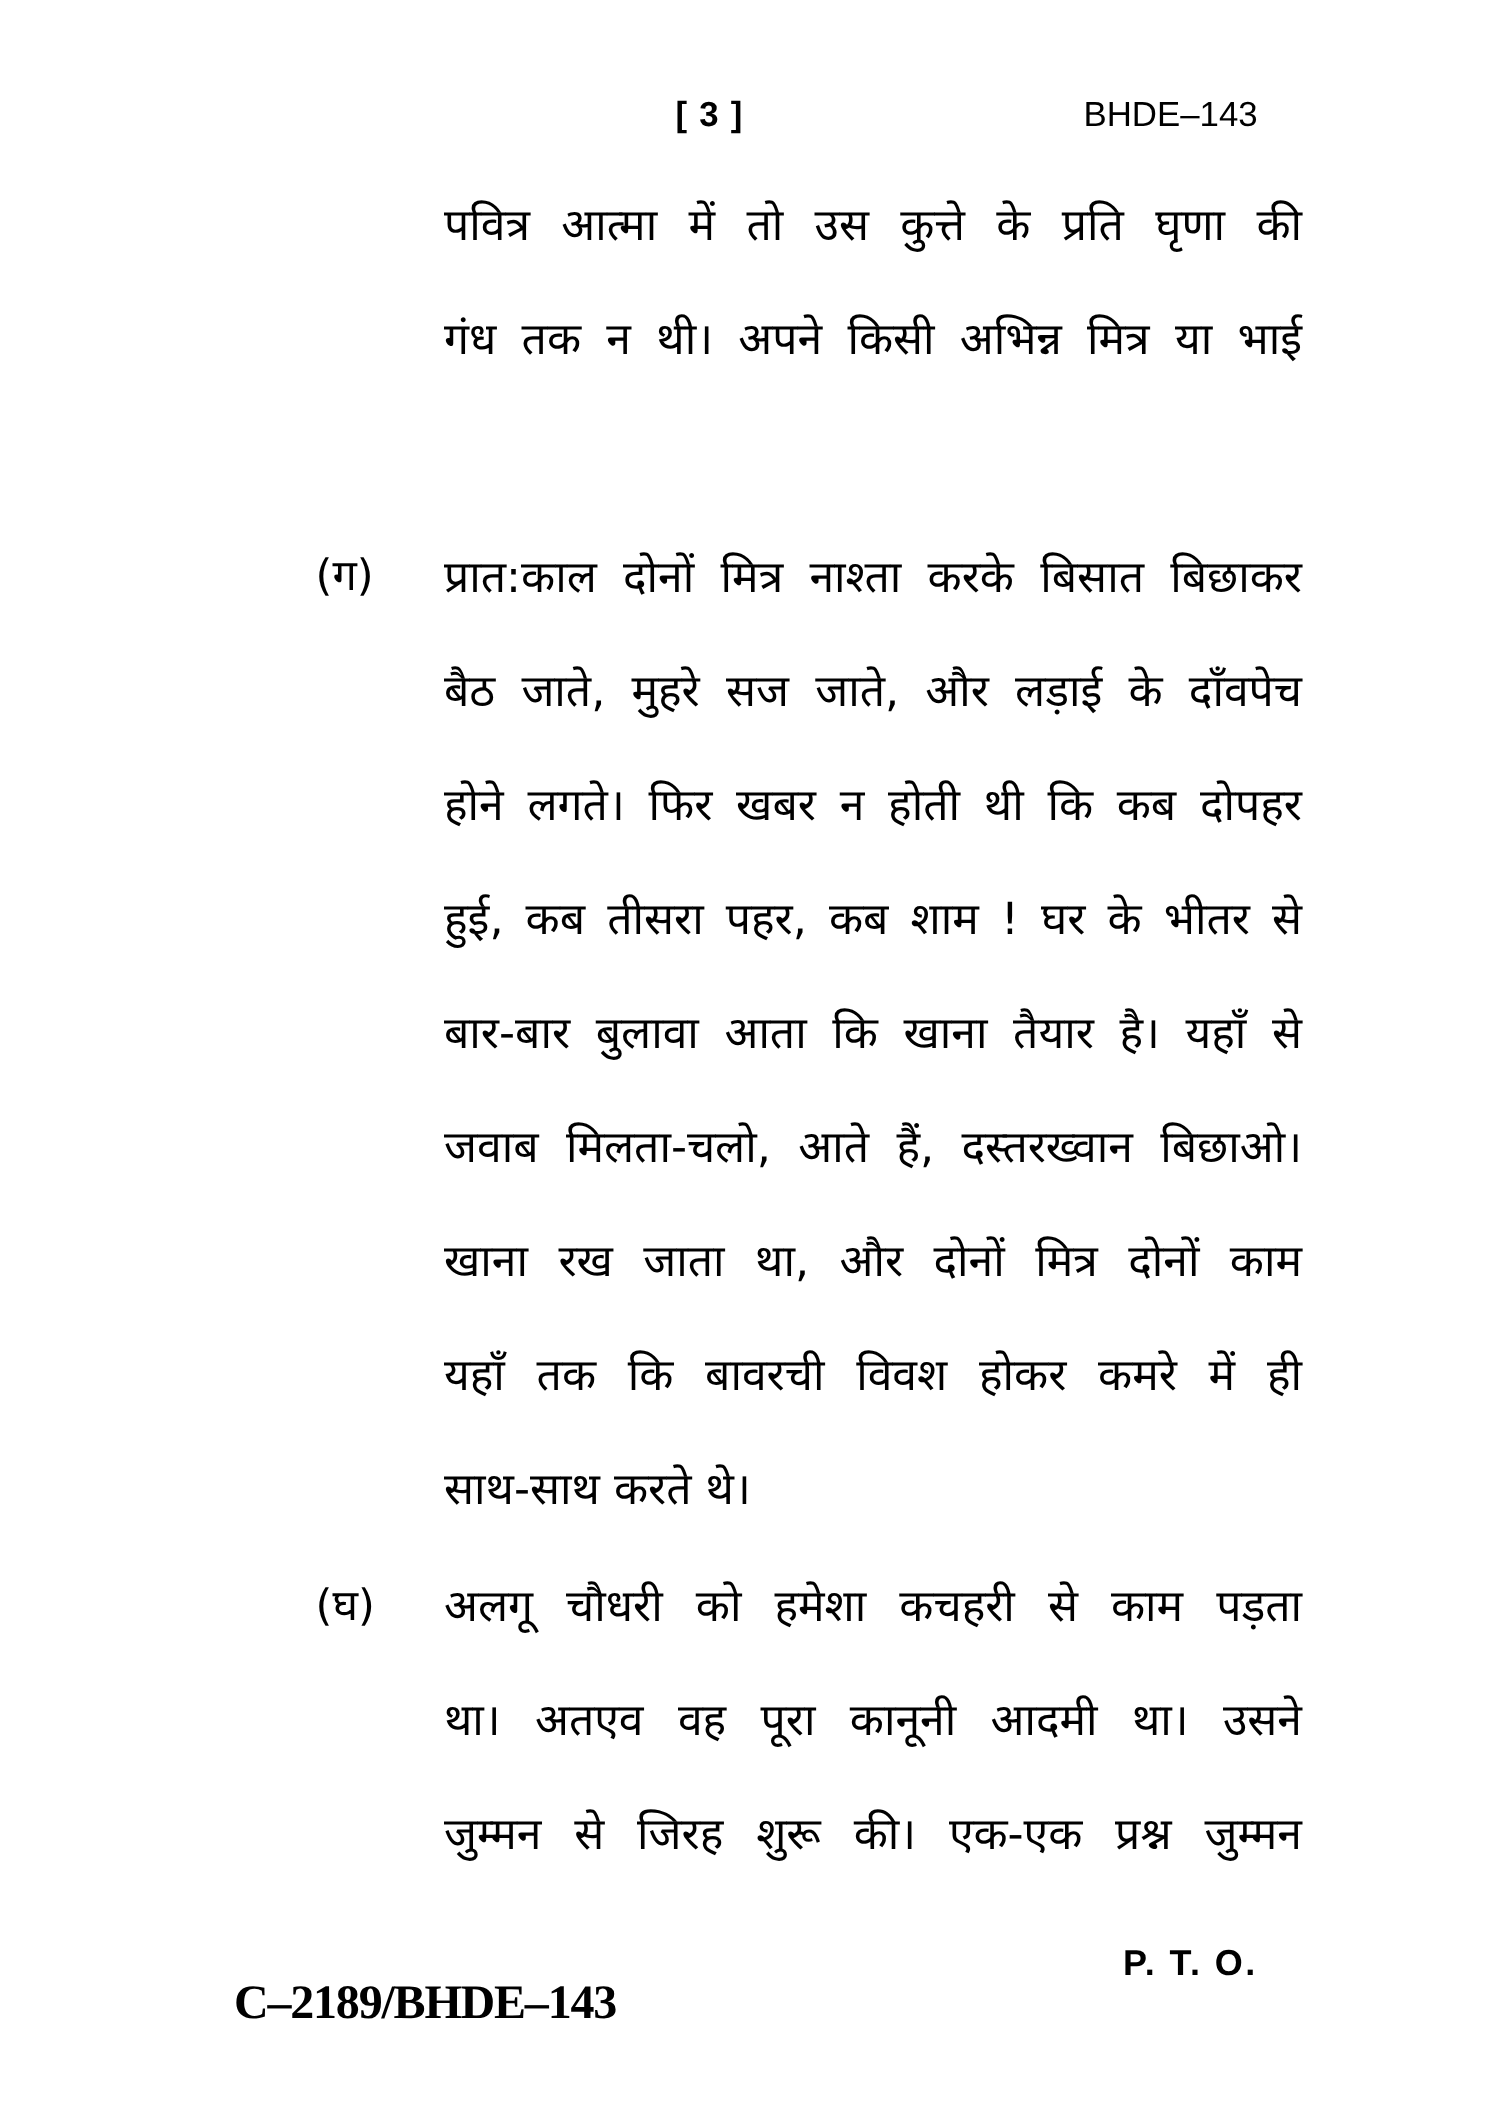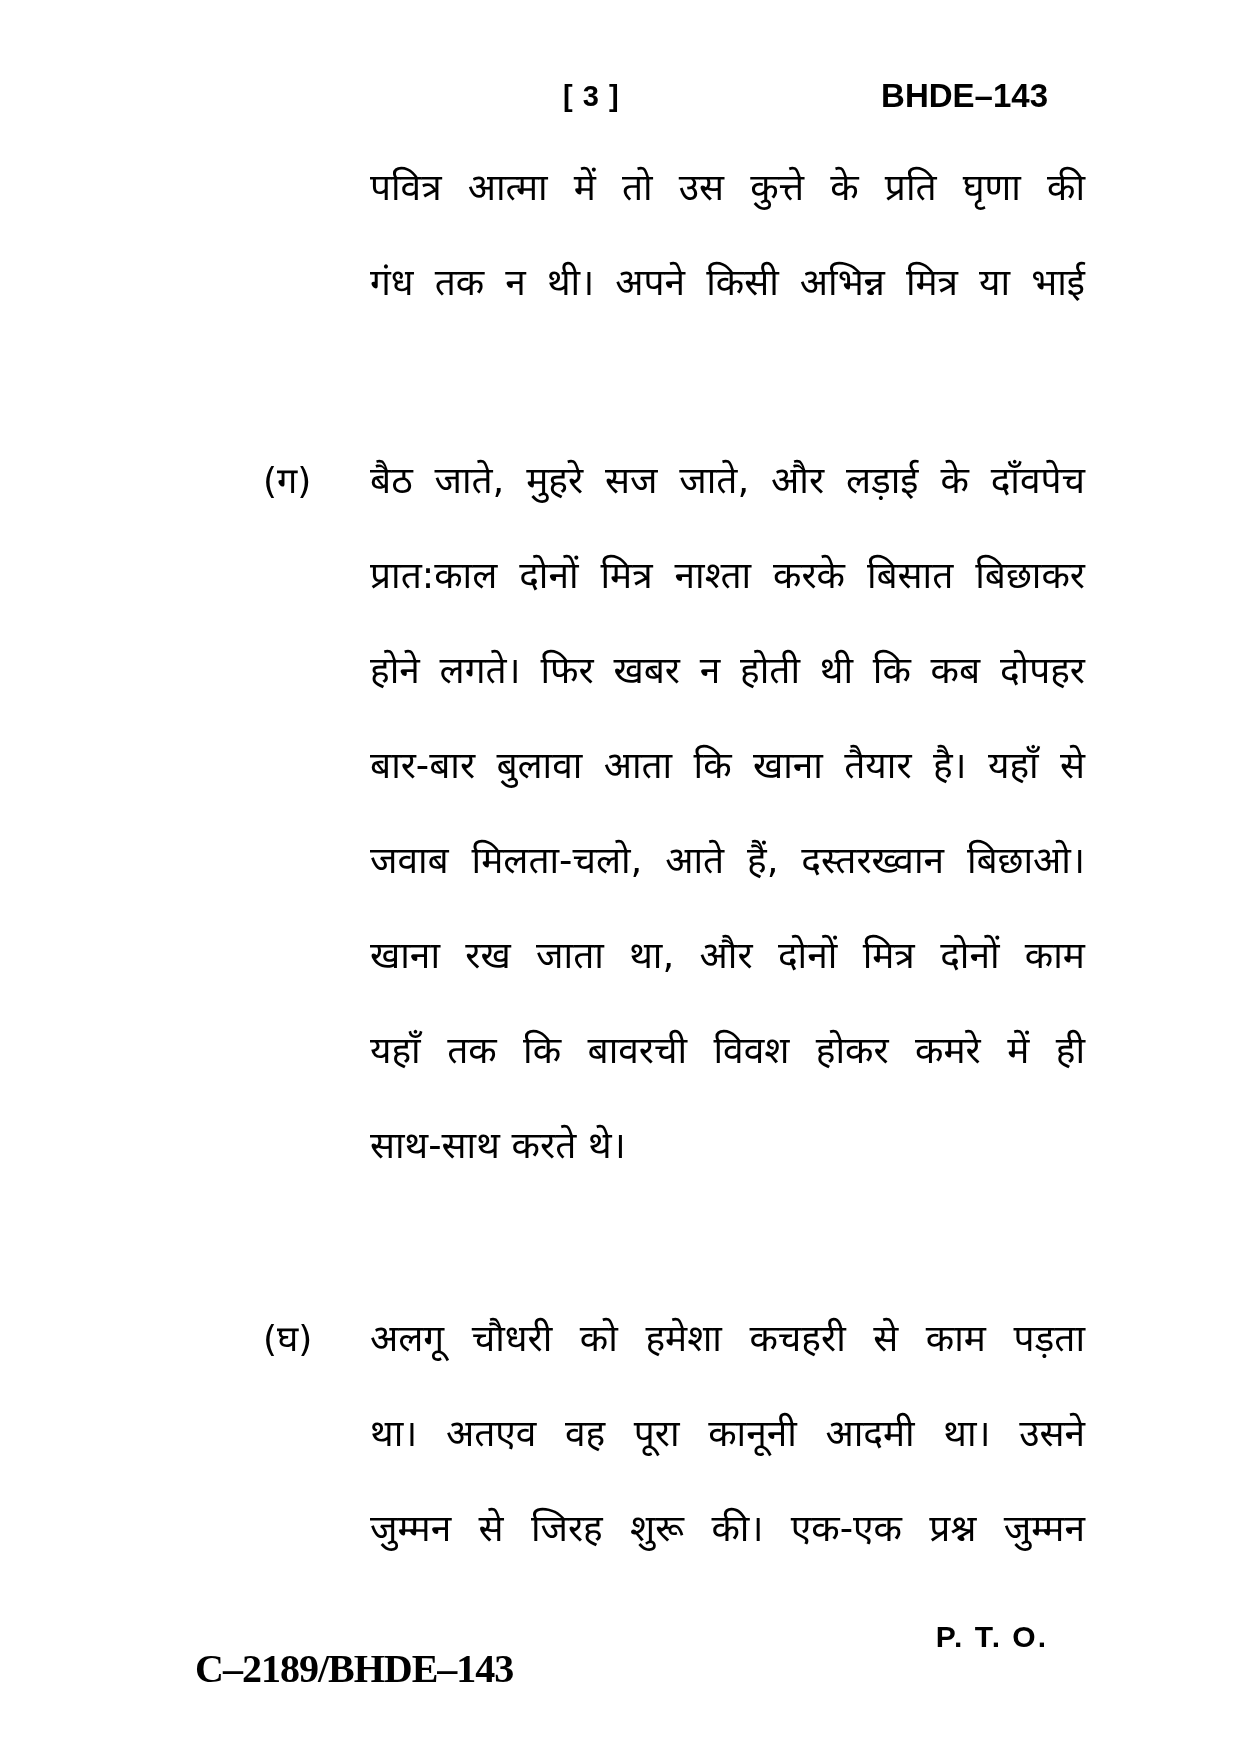--- a/index.html
+++ b/index.html
@@ -28,22 +28,22 @@
     font-size: 29px;
     line-height: 32px;
     letter-spacing: 1px;
     white-space: nowrap;
   }
   .hdr-code {
     position: absolute;
     top: 80px;
     right: 193px;
     font-family: "Liberation Sans", sans-serif;
-    font-weight: bold;
-    font-size: 33px;
+    font-weight: normal;
+    font-size: 29px;
     line-height: 32px;
     white-space: nowrap;
   }
 
   
   .para {
     position: absolute;
     left: 263px;
     width: 782px;
   }
@@ -113,23 +113,24 @@
   <div class="para" id="para-continuation">
     <div class="lines">
       <div class="line">पवित्र आत्मा में तो उस कुत्ते के प्रति घृणा की</div>
       <div class="line">गंध तक न थी। अपने किसी अभिन्न मित्र या भाई</div>
     </div>
   </div>
 
   <div class="para" id="para-ga">
     <span class="para-label">(ग)</span>
     <div class="lines">
+      <div class="line">प्रात:काल दोनों मित्र नाश्ता करके बिसात बिछाकर</div>
       <div class="line">बैठ जाते, मुहरे सज जाते, और लड़ाई के दाँवपेच</div>
-      <div class="line">प्रात:काल दोनों मित्र नाश्ता करके बिसात बिछाकर</div>
       <div class="line">होने लगते। फिर खबर न होती थी कि कब दोपहर</div>
+      <div class="line">हुई, कब तीसरा पहर, कब शाम ! घर के भीतर से</div>
       <div class="line">बार-बार बुलावा आता कि खाना तैयार है। यहाँ से</div>
       <div class="line">जवाब मिलता-चलो, आते हैं, दस्तरख्वान बिछाओ।</div>
       <div class="line">खाना रख जाता था, और दोनों मित्र दोनों काम</div>
       <div class="line">यहाँ तक कि बावरची विवश होकर कमरे में ही</div>
       <div class="line no-stretch">साथ-साथ करते थे।</div>
     </div>
   </div>
 
   <div class="para" id="para-gha">
     <span class="para-label">(घ)</span>

